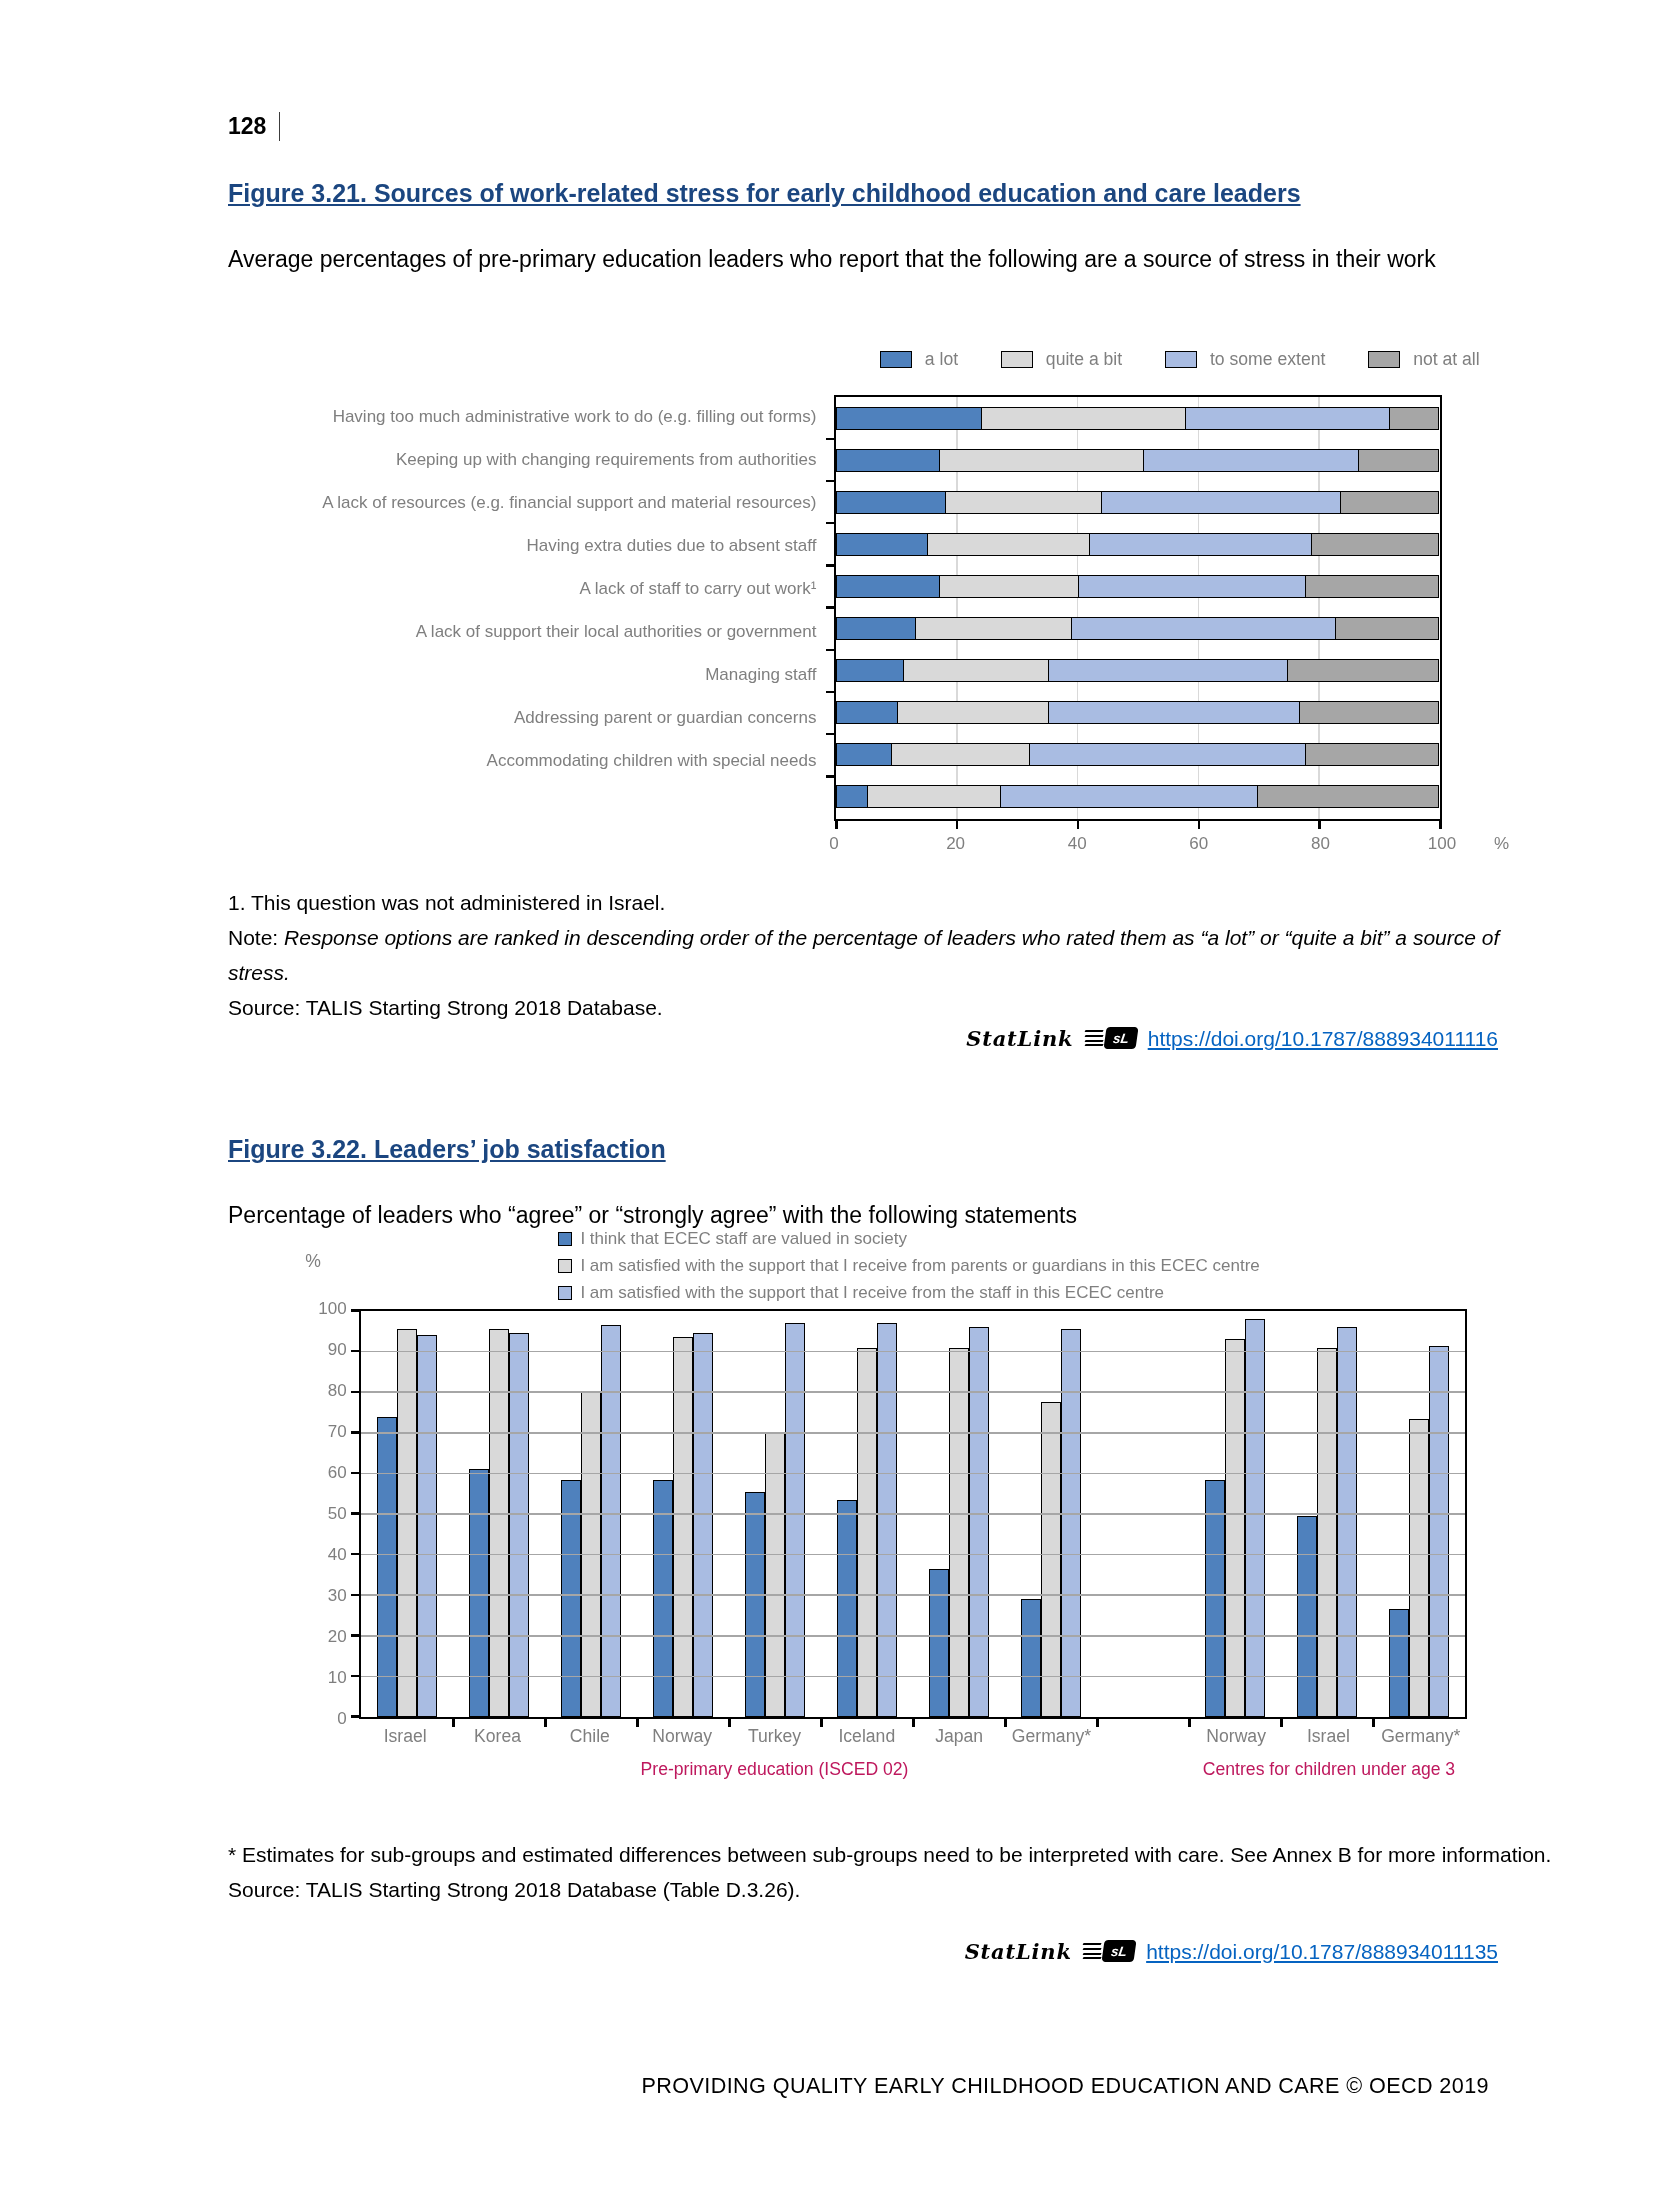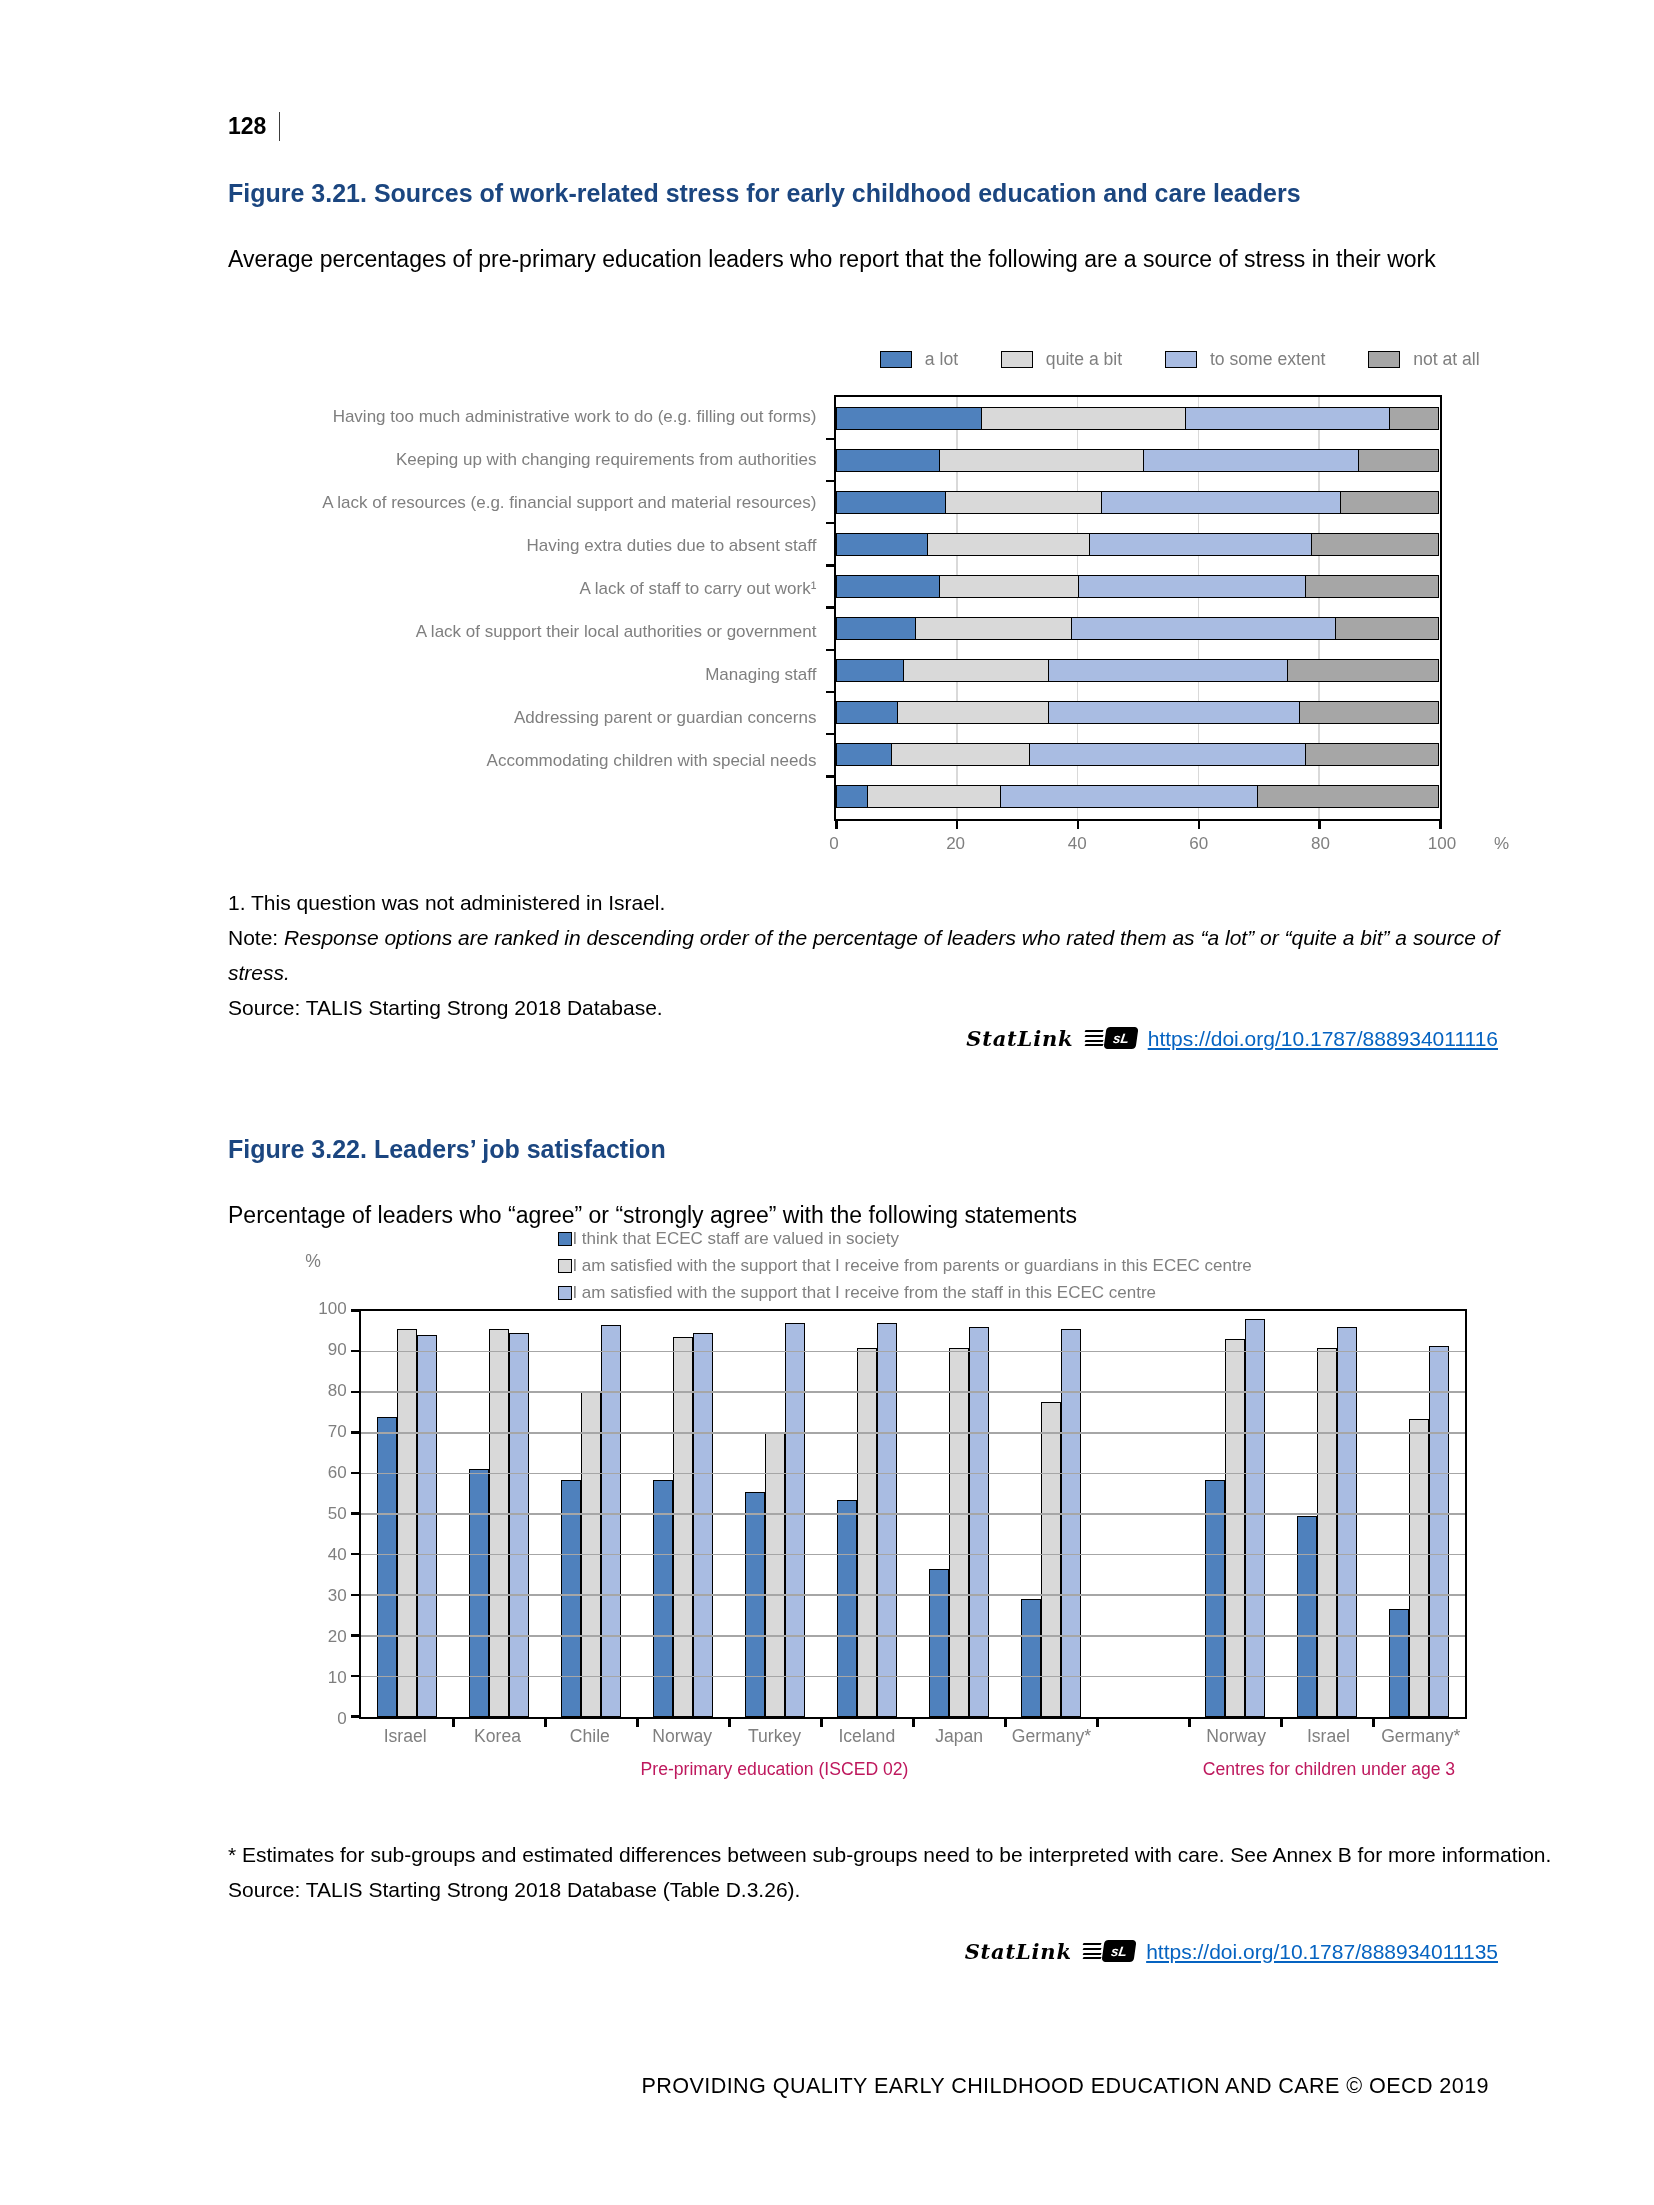--- a/index.html
+++ b/index.html
@@ -8,21 +8,21 @@
     width:1654px; height:2205px; position:relative;
     font-family:"Liberation Sans", sans-serif; color:#000;
     overflow:hidden;
   }
   .abs { position:absolute;margin-left:46px; }
 
   
   #page-number { left:182px; top:112px; font-size:23px; font-weight:bold; display:flex; align-items:center; }
   #page-number .divider { display:inline-block; width:0; height:29px; border-left:1.6px solid #3c3c3c; margin-left:12.8px; }
 
-  .fig-title { left:182px; color:#1b4680; font-weight:bold; font-size:25px; }
+  .fig-title { left:182px; color:#1b4680; font-weight:bold; font-size:25px;text-decoration:underline; }
   #fig321-title { top:179px; }
   .fig-subtitle { left:182px; font-size:23px; line-height:37px; width:1304px; }
   #fig321-subtitle { top:241px; }
 
   
   #chart1 { left:182px; top:344px; width:1297px; height:532px; }
   #c1-legend { position:absolute; left:652px; top:4.8px; display:flex; align-items:center; gap:43px; }
   .c1-leg-entry { display:flex; align-items:center; gap:12.8px; }
   .c1-swatch { width:32px; height:17px; border:1.6px solid #000; }
   .leg-label { color:#7f7f7f; font-size:17.6px; white-space:nowrap; }
@@ -56,21 +56,21 @@
   .sl-box { width:32px; height:22.4px; background:#000; border-radius:4px; transform:skewX(-8deg);
             color:#fff; font-size:13.6px; font-weight:bold; display:flex; align-items:center; justify-content:center; font-style:italic; }
   .statlink-url { color:#0563c1; text-decoration:underline; font-size:21px; }
 
   #fig322-title { top:1135px; }
   #fig322-subtitle { top:1197px; }
 
   
   #chart2 { left:182px; top:1216px; width:1297px; height:576px; }
   #c2-legend { position:absolute; left:330px; top:12.8px; display:flex; flex-direction:column; gap:7.2px; }
-  .c2-leg-entry { display:flex; align-items:center; }
+  .c2-leg-entry { display:flex; align-items:center; gap:8px; }
   .c2-swatch { width:14.4px; height:14.4px; border:1.6px solid #000; flex:0 0 auto; }
   .c2-leg-entry .leg-label { font-size:17px; }
   #c2-unit { position:absolute; left:45px; top:35px; width:80px; text-align:center; color:#7f7f7f; font-size:17.6px; }
 
   #c2-ylabels { position:absolute; left:45px; top:93px; width:80px; height:410px; }
   #c2-ylabels span { position:absolute; right:6.4px; transform:translateY(50%); color:#7f7f7f; font-size:17px; }
 
   #c2-plot { position:absolute; left:131px; top:93px; width:1108px; height:410px;
              border:2.4px solid #000; background:#fff; }
   .c2-grid { position:absolute; left:0; right:0; height:1.6px; background:#a6a6a6; }

